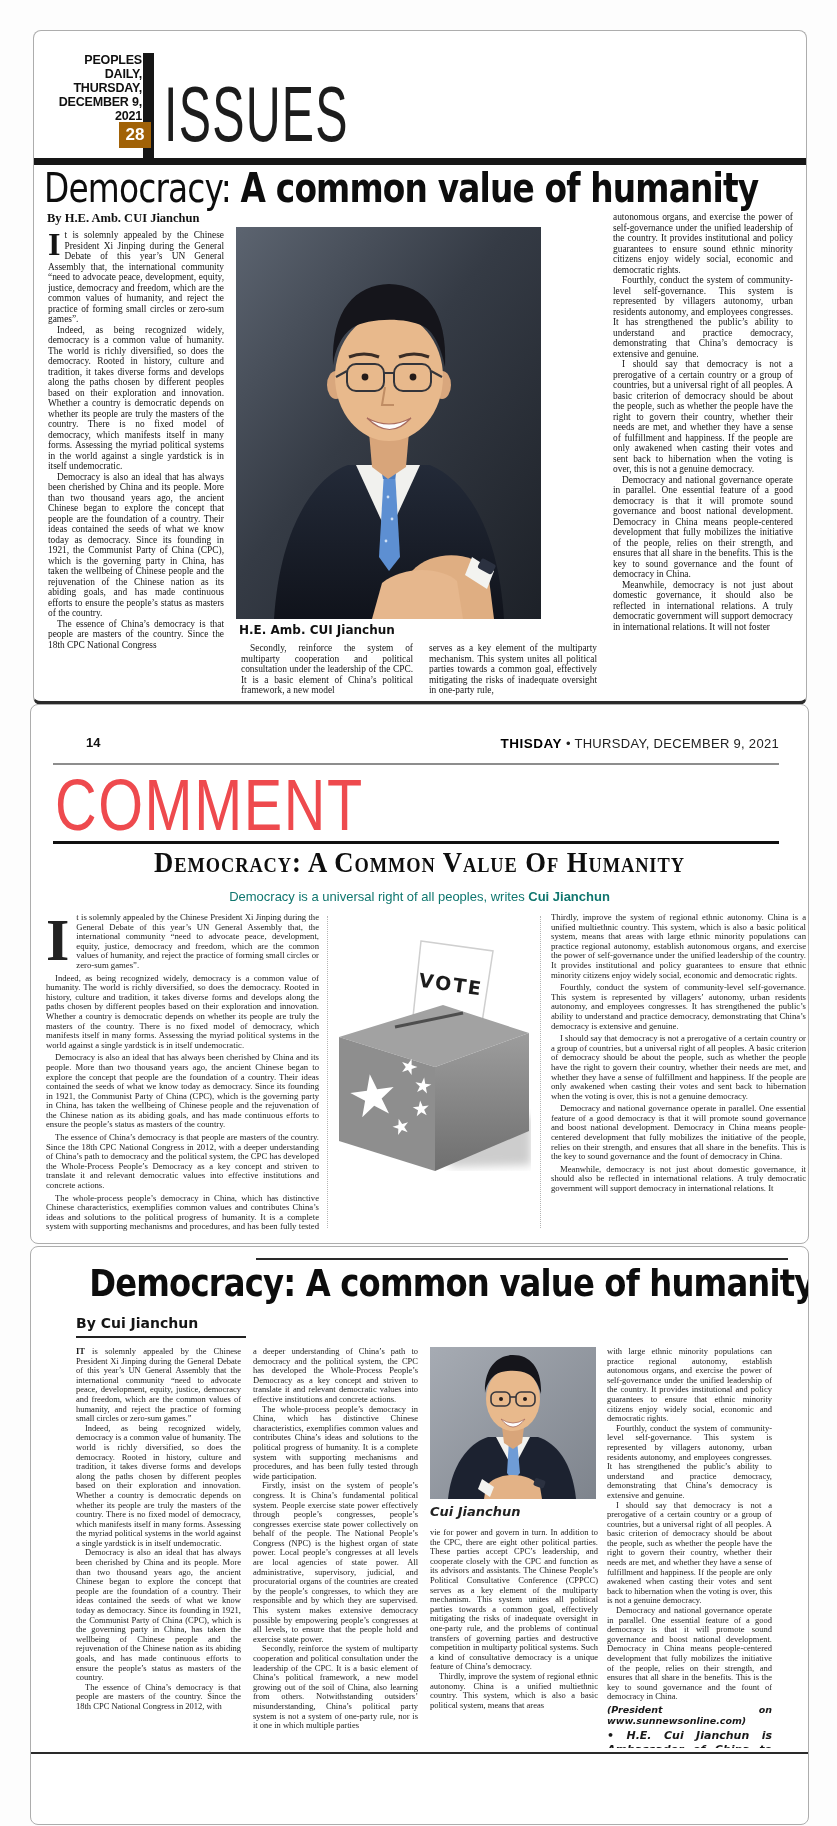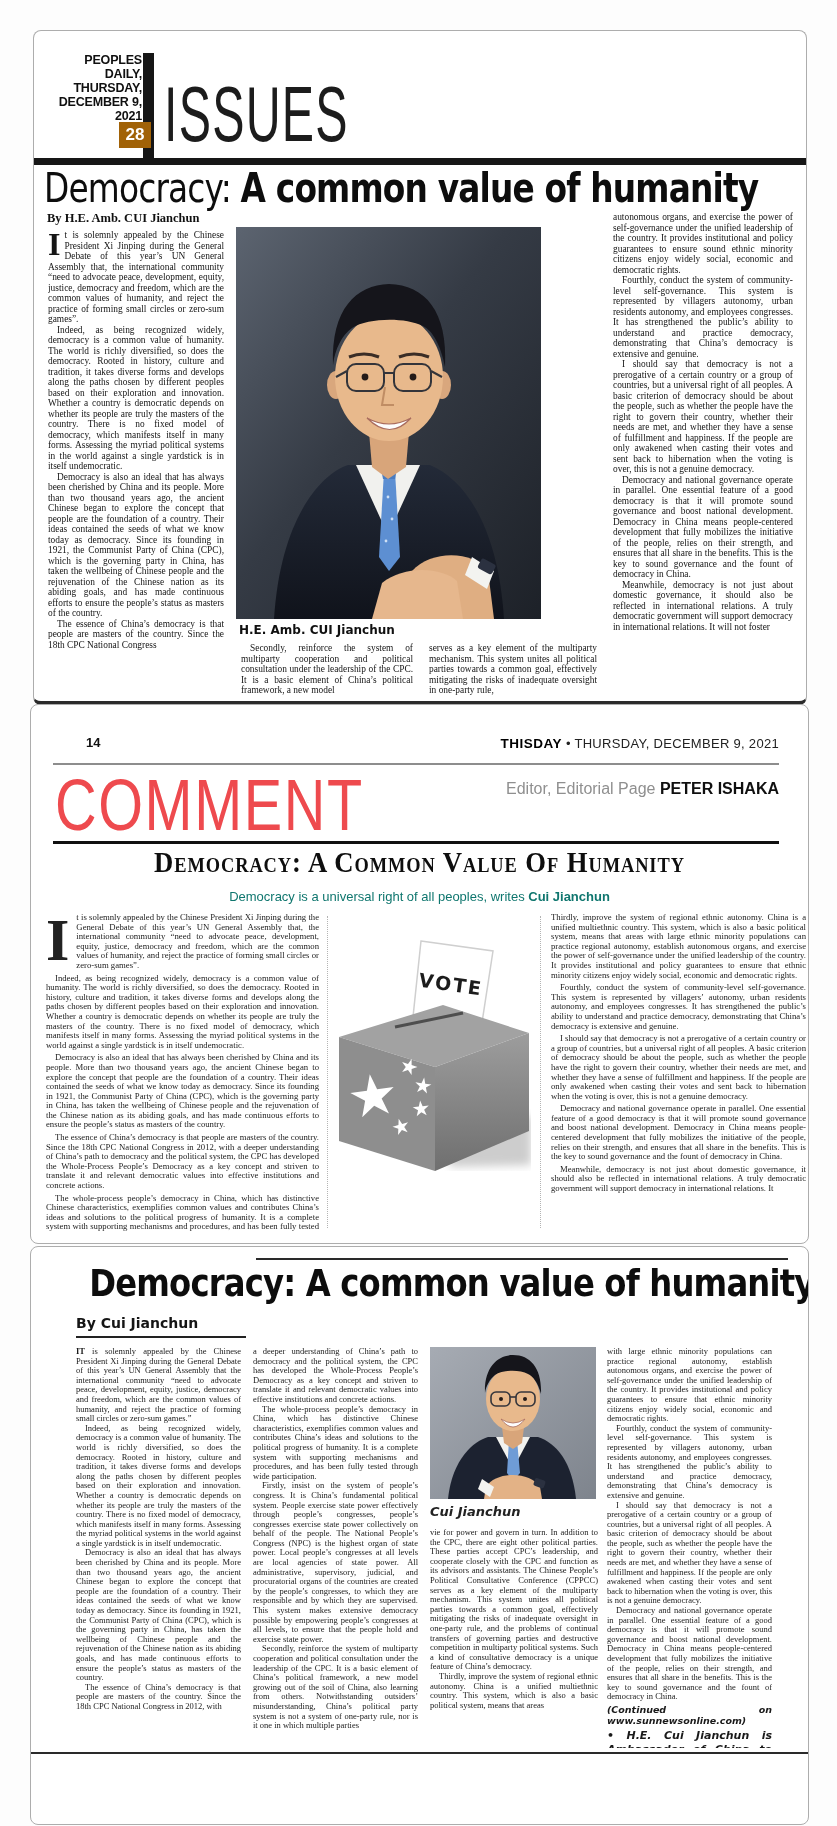--- a/index.html
+++ b/index.html
@@ -175,21 +175,20 @@
         <p class="para">Meanwhile, democracy is not just about domestic governance, it should also be reflected in international relations. A truly democratic government will support democracy in international relations. It will not foster</p>
       </div>
   </section>
 
   <section class="clip" id="clip2">
     <div class="abs c2-pagenum">14</div>
     <div class="abs c2-masthead"><b>THISDAY</b><span> • THURSDAY, DECEMBER 9, 2021</span></div>
     <div class="abs c2-rule-top"></div>
     <div class="abs c2-section">COMMENT</div>
     <div class="abs c2-editor">
-      <div><span class="lbl">Editor, Editorial Page </span><b>PETER ISHAKA</b></div>
     </div>
     <div class="abs c2-rule-mid"></div>
     <h2 class="abs c2-headline" style="margin:0"><span>Democracy: A Common Value Of Humanity</span></h2>
     <div class="abs c2-standfirst"><span>Democracy is a universal right of all peoples, writes </span><b>Cui Jianchun</b></div>
 
     <div class="abs col just body2" id="c2-left">
         <p class="para">It is solemnly appealed by the Chinese President Xi Jinping during the General Debate of this year’s UN General Assembly that, the international community “need to advocate peace, development, equity, justice, democracy and freedom, which are the common values of humanity, and reject the practice of forming small circles or zero-sum games”.</p>
         <p class="para">Indeed, as being recognized widely, democracy is a common value of humanity. The world is richly diversified, so does the democracy. Rooted in history, culture and tradition, it takes diverse forms and develops along the paths chosen by different peoples based on their exploration and innovation. Whether a country is democratic depends on whether its people are truly the masters of the country. There is no fixed model of democracy, which manifests itself in many forms. Assessing the myriad political systems in the world against a single yardstick is in itself undemocratic.</p>
         <p class="para">Democracy is also an ideal that has always been cherished by China and its people. More than two thousand years ago, the ancient Chinese began to explore the concept that people are the foundation of a country. Their ideas contained the seeds of what we know today as democracy. Since its founding in 1921, the Communist Party of China (CPC), which is the governing party in China, has taken the wellbeing of Chinese people and the rejuvenation of the Chinese nation as its abiding goals, and has made continuous efforts to ensure the people’s status as masters of the country.</p>
         <p class="para">The essence of China’s democracy is that people are masters of the country. Since the 18th CPC National Congress in 2012, with a deeper understanding of China’s path to democracy and the political system, the CPC has developed the Whole-Process People’s Democracy as a key concept and striven to translate it and relevant democratic values into effective institutions and concrete actions.</p>
@@ -289,20 +288,20 @@
         </div>
     </div>
 
     <div class="abs col just body3" id="c3-col4">
       <div>
           <p class="para">with large ethnic minority populations can practice regional autonomy, establish autonomous organs, and exercise the power of self-governance under the unified leadership of the country. It provides institutional and policy guarantees to ensure that ethnic minority citizens enjoy widely social, economic and democratic rights.</p>
           <p class="para">Fourthly, conduct the system of community-level self-governance. This system is represented by villagers autonomy, urban residents autonomy, and employees congresses. It has strengthened the public’s ability to understand and practice democracy, demonstrating that China’s democracy is extensive and genuine.</p>
           <p class="para">I should say that democracy is not a prerogative of a certain country or a group of countries, but a universal right of all peoples. A basic criterion of democracy should be about the people, such as whether the people have the right to govern their country, whether their needs are met, and whether they have a sense of fulfillment and happiness. If the people are only awakened when casting their votes and sent back to hibernation when the voting is over, this is not a genuine democracy.</p>
           <p class="para">Democracy and national governance operate in parallel. One essential feature of a good democracy is that it will promote sound governance and boost national development. Democracy in China means people-centered development that fully mobilizes the initiative of the people, relies on their strength, and ensures that all share in the benefits. This is the key to sound governance and the fount of democracy in China.</p>
         </div>
-      <div class="continued">(Continued on www.sunnewsonline.com)</div>
+      <div class="continued">(President on www.sunnewsonline.com)</div>
       <div class="footer-note">• H.E. Cui Jianchun is Ambassador of China to Nigeria</div>
     </div>
 
     <div class="abs c3-rule-bottom"></div>
   </section>
 
 </div>
 
 </body></html>

